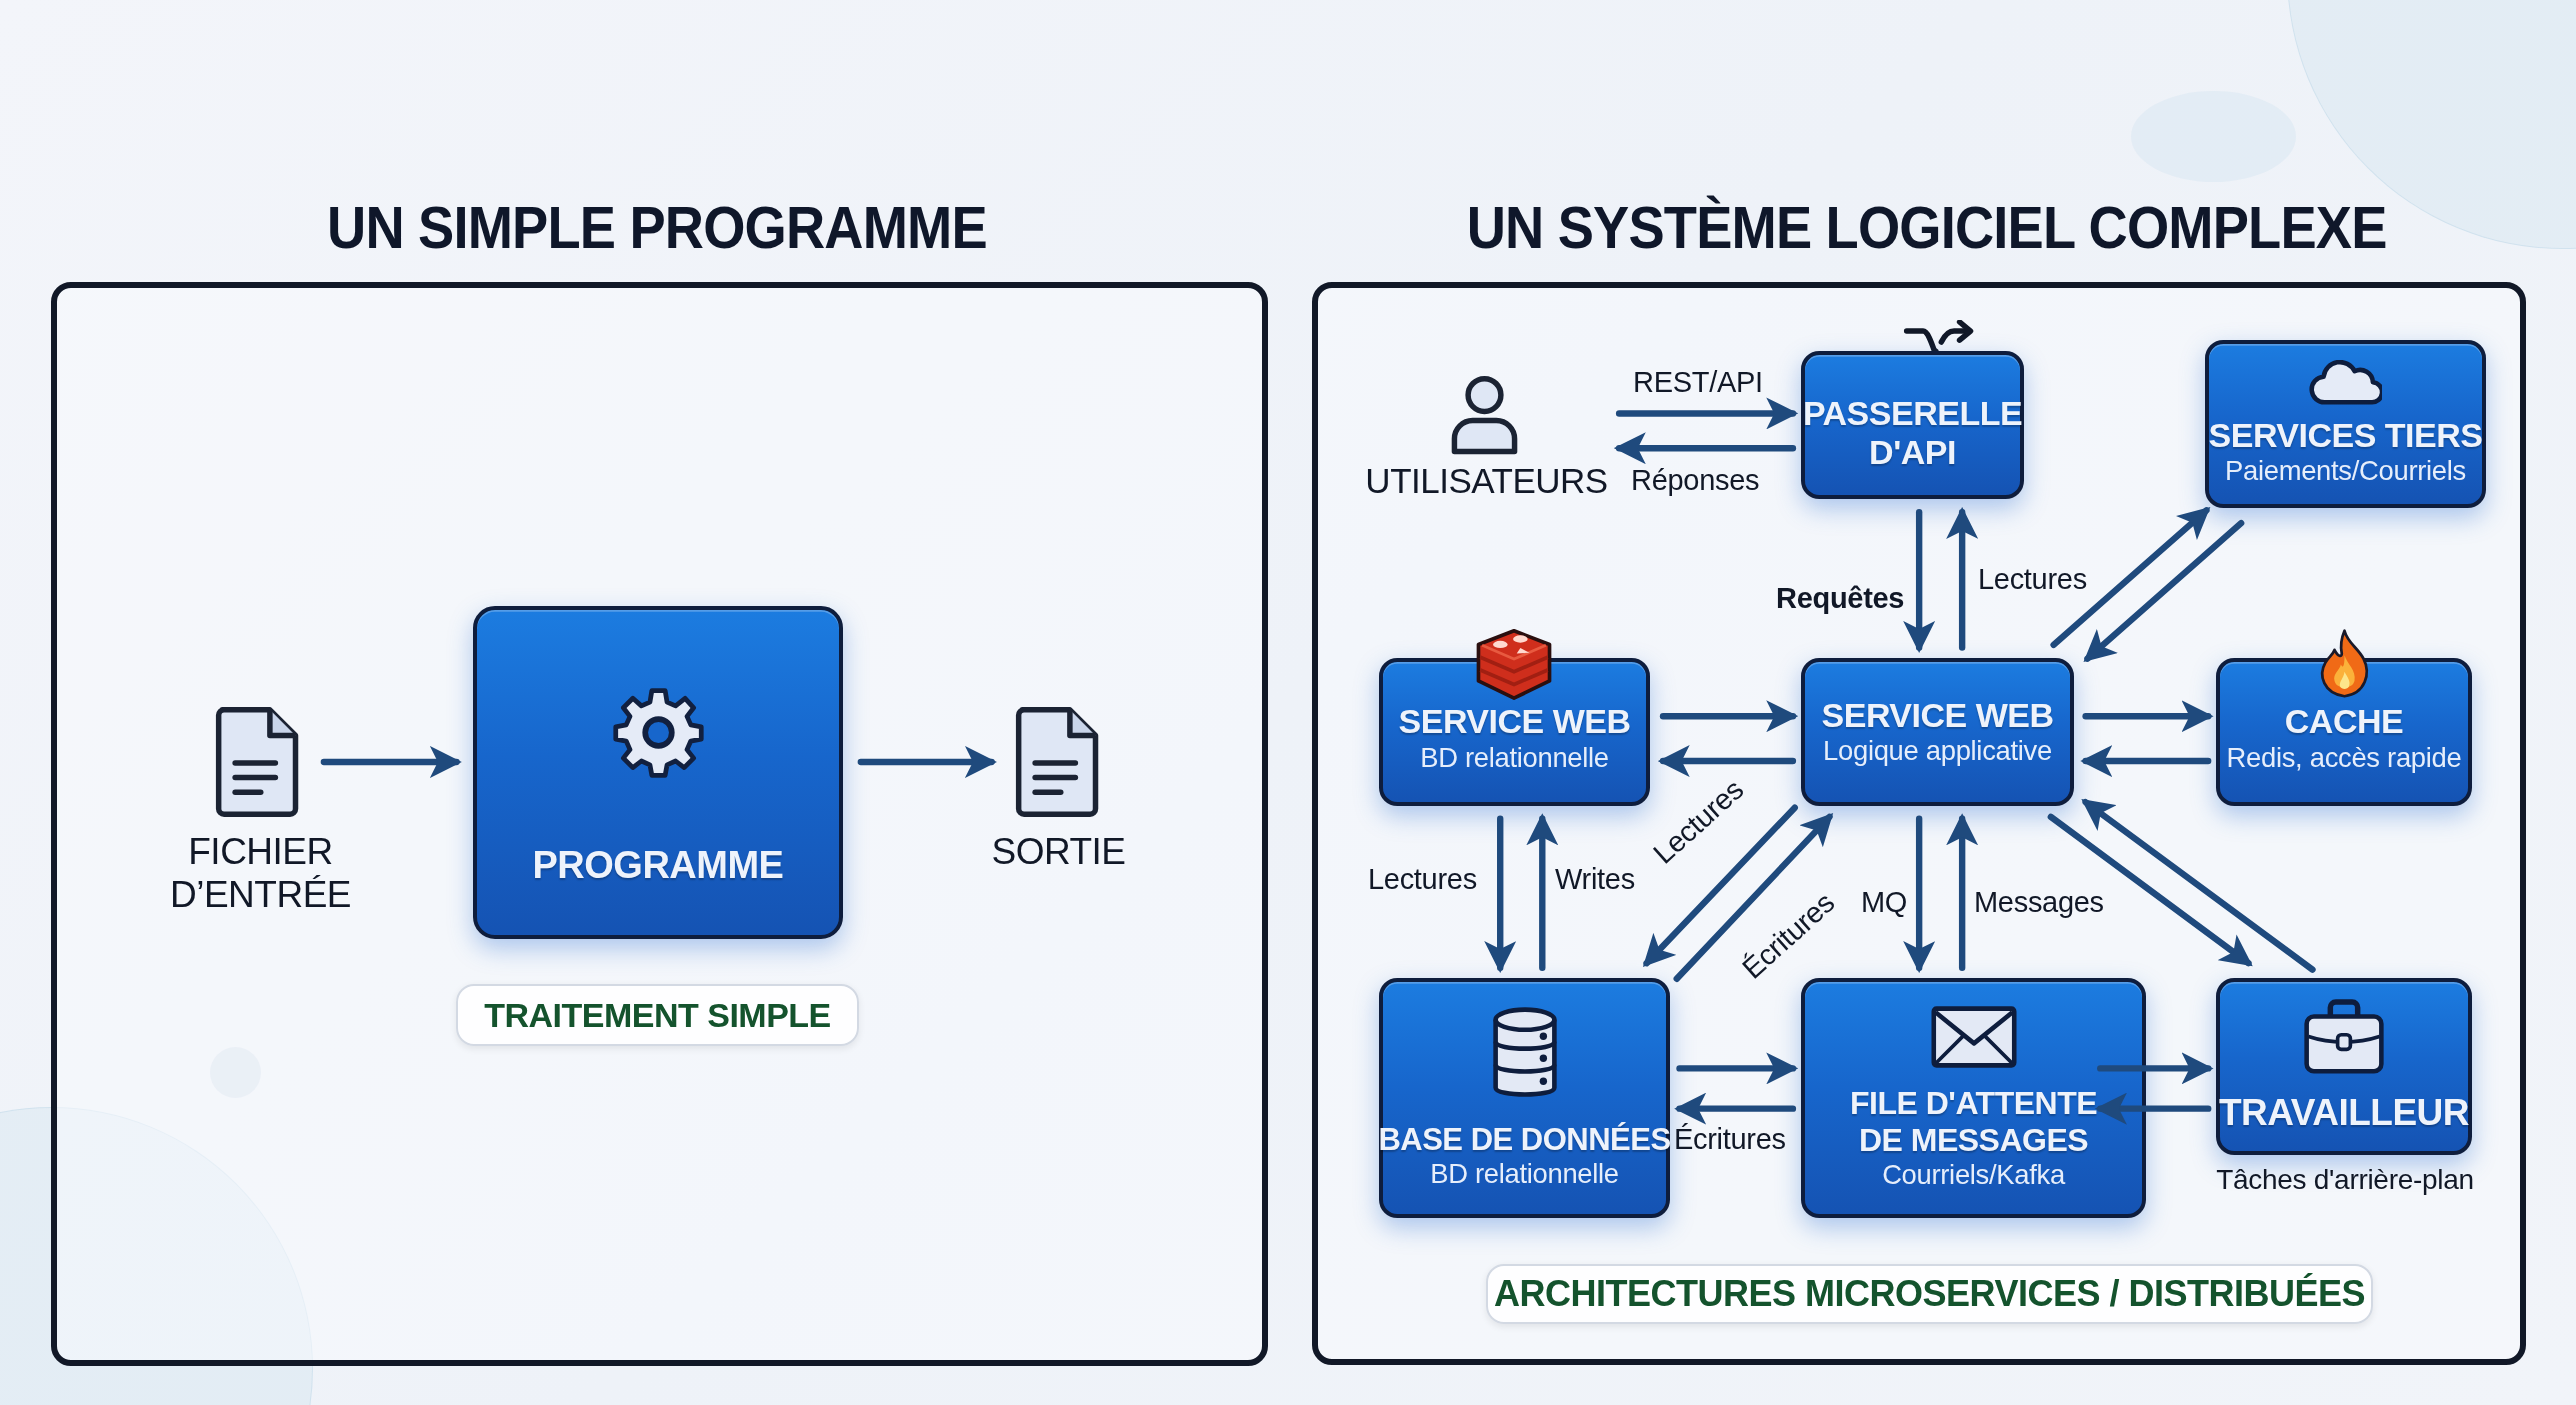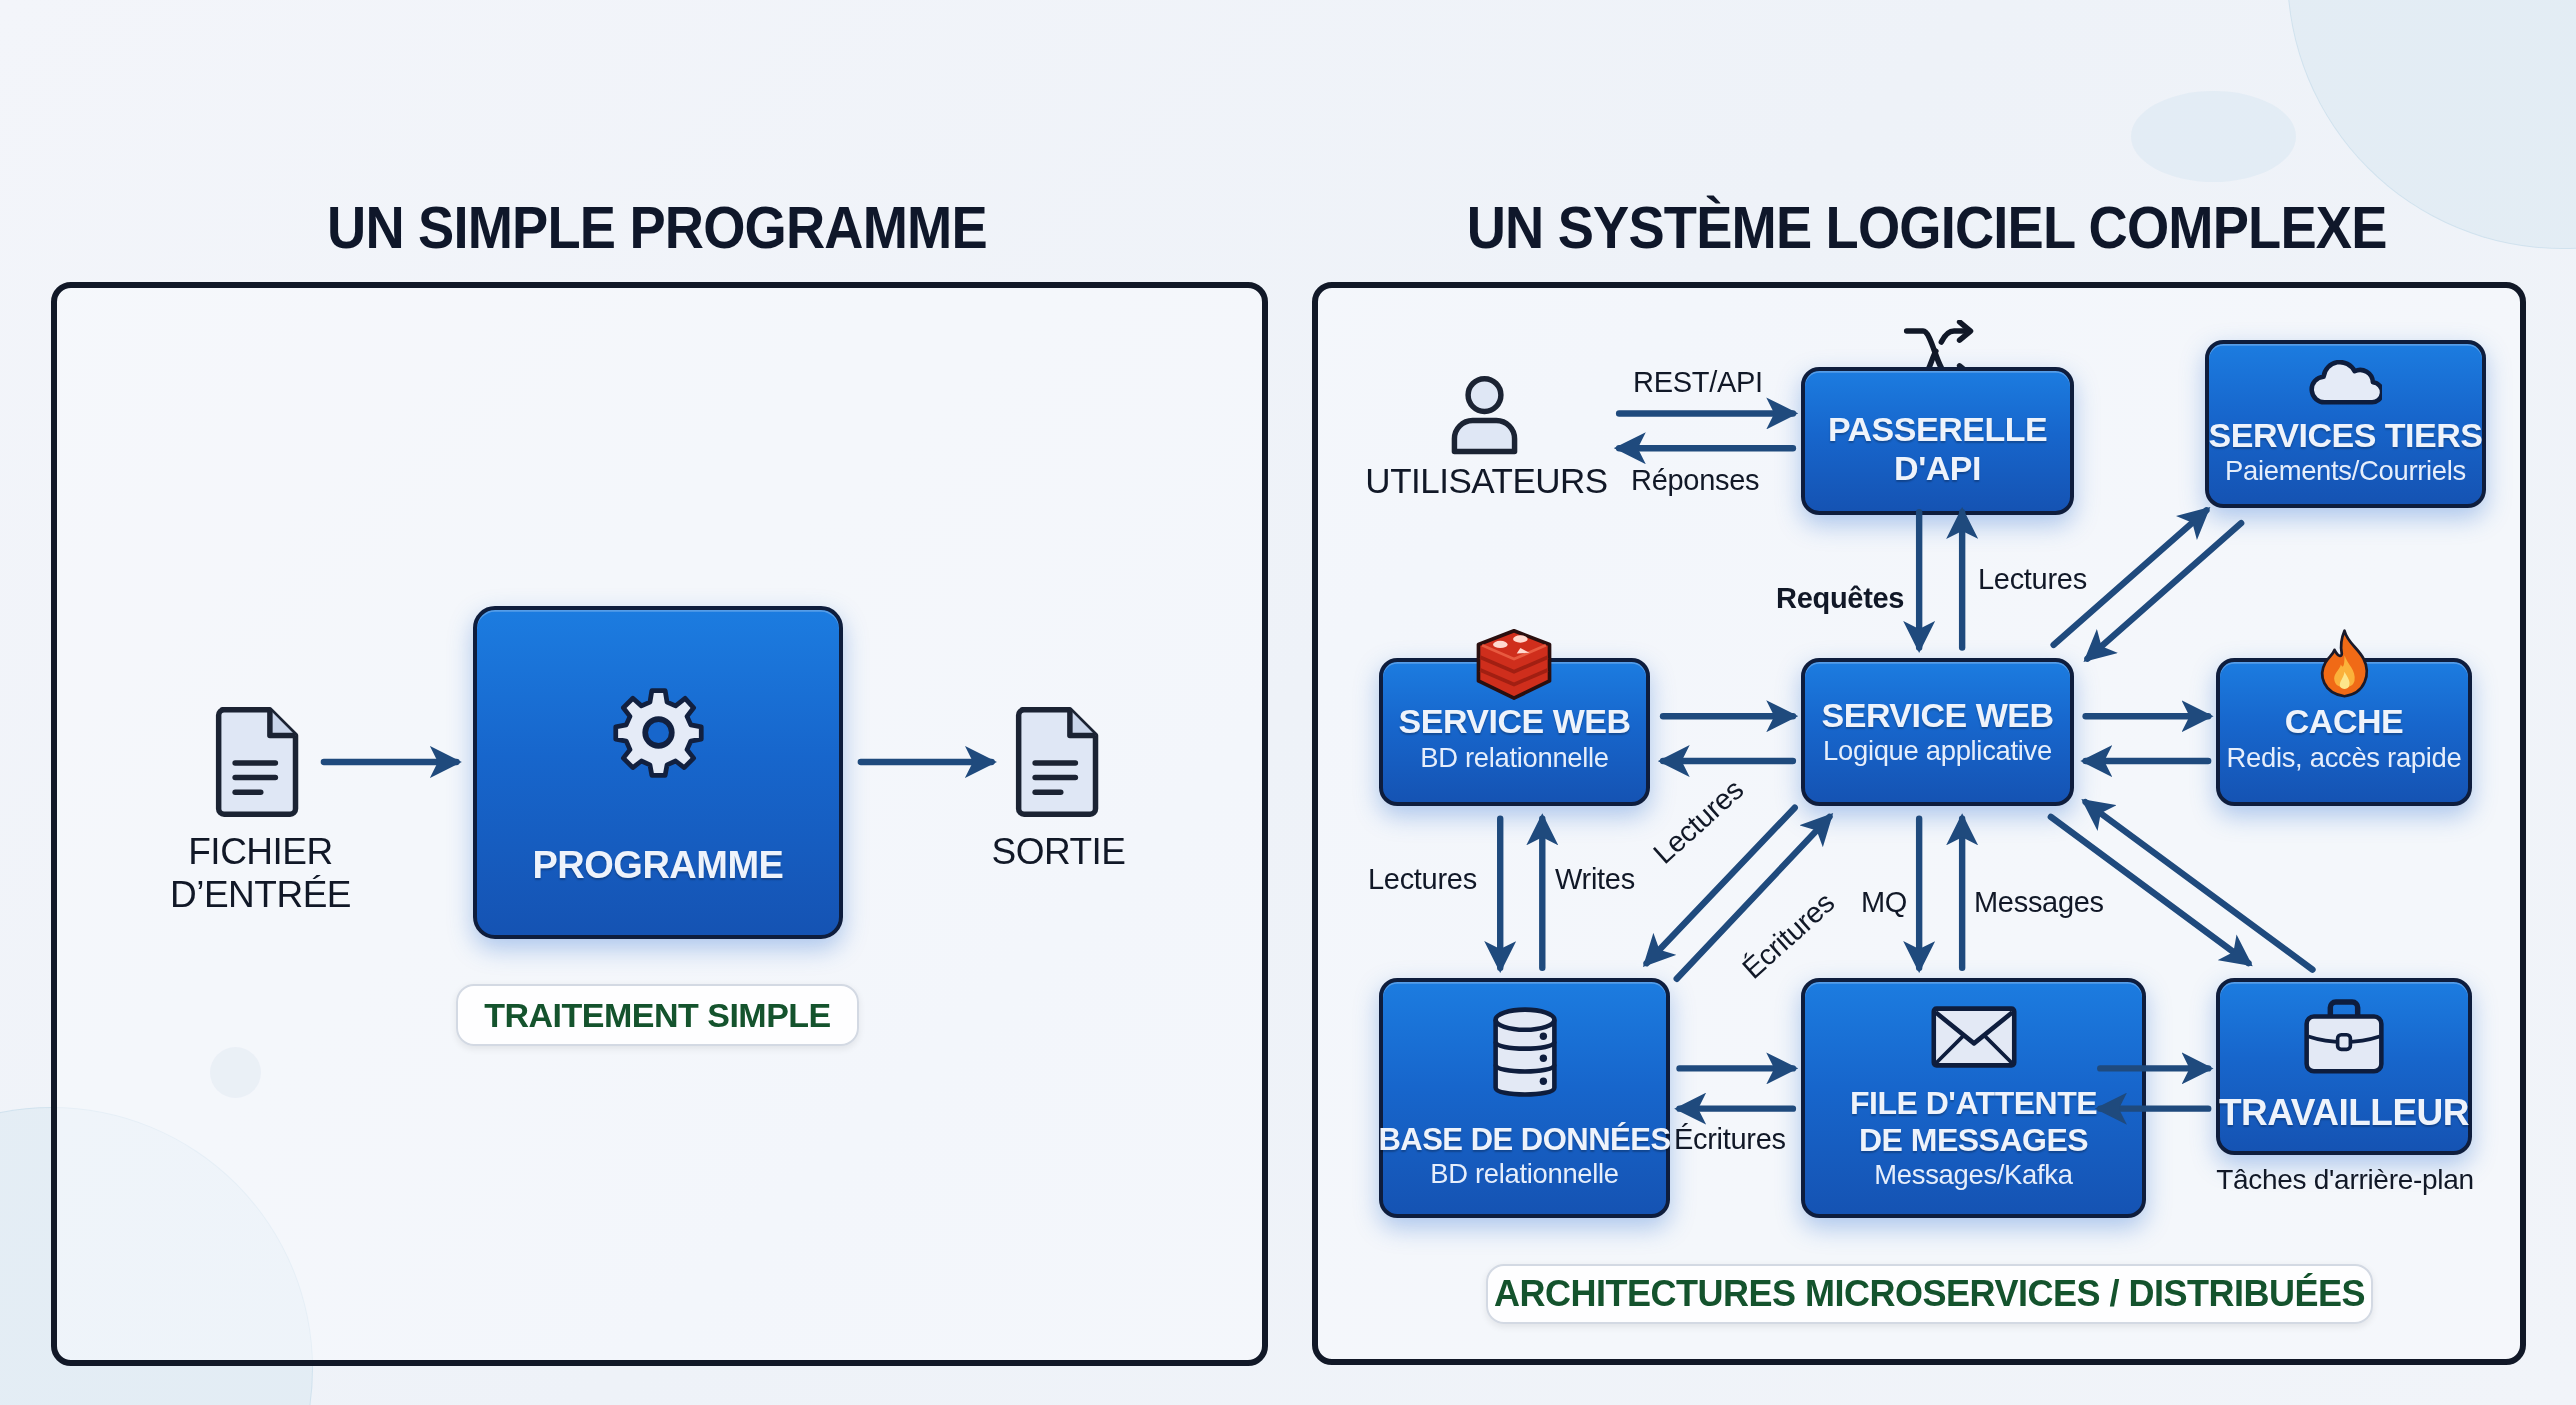--- a/index.html
+++ b/index.html
@@ -93,21 +93,21 @@
 </svg>
 <div class="blbl" style="left:1354px; top:461px; width:265px; font-size:35px;">UTILISATEURS</div>
 
 <svg class="icon" style="left:1903px; top:320px;" width="73" height="66" viewBox="0 0 80 72">
   <path d="M4 12 H22 C32 12 38 60 50 60 H72" fill="none" stroke="#111827" stroke-width="6" stroke-linecap="round"></path>
   <path d="M4 60 H22 C28 60 32 40 36 34" fill="none" stroke="#111827" stroke-width="6" stroke-linecap="round"></path>
   <path d="M42 24 C46 16 50 12 56 12 H72" fill="none" stroke="#111827" stroke-width="6" stroke-linecap="round"></path>
   <path d="M62 2 L74 12 L62 22" fill="none" stroke="#111827" stroke-width="6" stroke-linecap="round" stroke-linejoin="round"></path>
   <path d="M62 50 L74 60 L62 70" fill="none" stroke="#111827" stroke-width="6" stroke-linecap="round" stroke-linejoin="round"></path>
 </svg>
-<div class="node" style="left:1801px; top:351px; width:273px; height:148px;margin-top:16px;">
+<div class="node" style="left:1801px; top:351px; width:223px; height:148px;">
   <div class="nt" style="margin-top:16.5px;">PASSERELLE</div>
   <div class="nt">D'API</div>
 </div>
 
 <div class="node" style="left:2205px; top:340px; width:281px; height:168px;">
   <svg width="73" height="48" viewBox="0 0 80 52">
     <path d="M18 46 a14 14 0 0 1 -2 -28 a18 18 0 0 1 34 -6 a14 14 0 0 1 20 12 a11 11 0 0 1 -2 22 Z" fill="#e5ebf7" stroke="#0e1d3d" stroke-width="5" stroke-linejoin="round"></path>
   </svg>
   <div class="nt" style="margin-top:7.3px;">SERVICES TIERS</div>
   <div class="ns">Paiements/Courriels</div>
@@ -159,21 +159,21 @@
 </div>
 
 <div class="node" style="left:1801px; top:978px; width:345px; height:240px;">
   <svg width="88" height="64" viewBox="0 0 96 70">
     <rect x="4" y="4" width="88" height="62" rx="3" fill="#e3e9f5" stroke="#0e1d3d" stroke-width="5"></rect>
     <path d="M6 8 L48 42 L90 8" fill="none" stroke="#0e1d3d" stroke-width="5" stroke-linejoin="round"></path>
     <path d="M6 64 L36 34 M90 64 L60 34" fill="none" stroke="#0e1d3d" stroke-width="4"></path>
   </svg>
   <div class="nt" style="font-size:32px; margin-top:16.5px;">FILE D'ATTENTE</div>
   <div class="nt" style="font-size:32px;">DE MESSAGES</div>
-  <div class="ns">Messages/Kafka</div>
+  <div class="ns">Courriels/Kafka</div>
 </div>
 
 <div class="node" style="left:2216px; top:978px; width:256px; height:177px;">
   <svg width="82" height="79" viewBox="0 0 90 86">
     <path d="M30 20 V10 a6 6 0 0 1 6 -6 H54 a6 6 0 0 1 6 6 V20" fill="none" stroke="#0e1d3d" stroke-width="6"></path>
     <rect x="4" y="20" width="82" height="60" rx="8" fill="#e3e9f5" stroke="#0e1d3d" stroke-width="5"></rect>
     <path d="M6 42 C30 50 60 50 84 42" fill="none" stroke="#0e1d3d" stroke-width="4"></path>
     <rect x="38" y="40" width="14" height="16" rx="4" fill="#e3e9f5" stroke="#0e1d3d" stroke-width="4"></rect>
   </svg>
   <div class="nt" style="font-size:37px; margin-top:14.6px;">TRAVAILLEUR</div>

